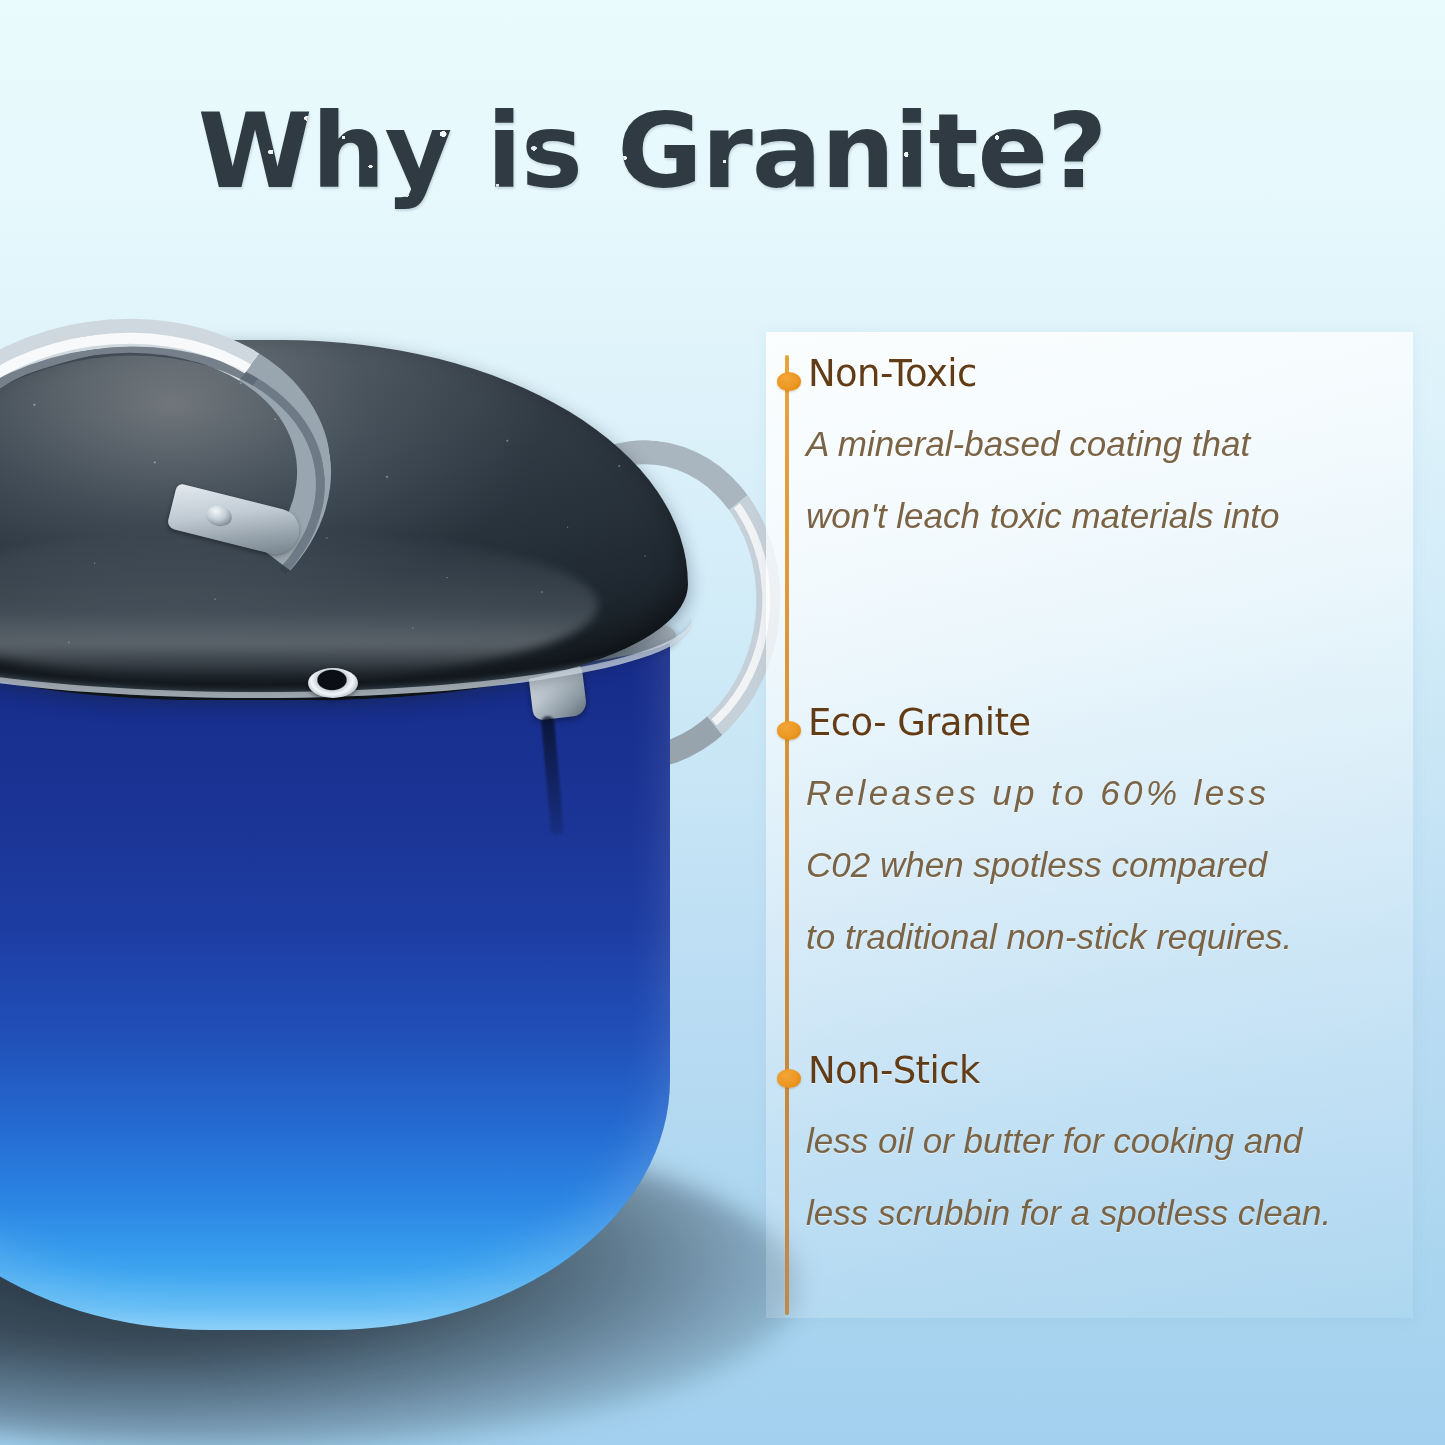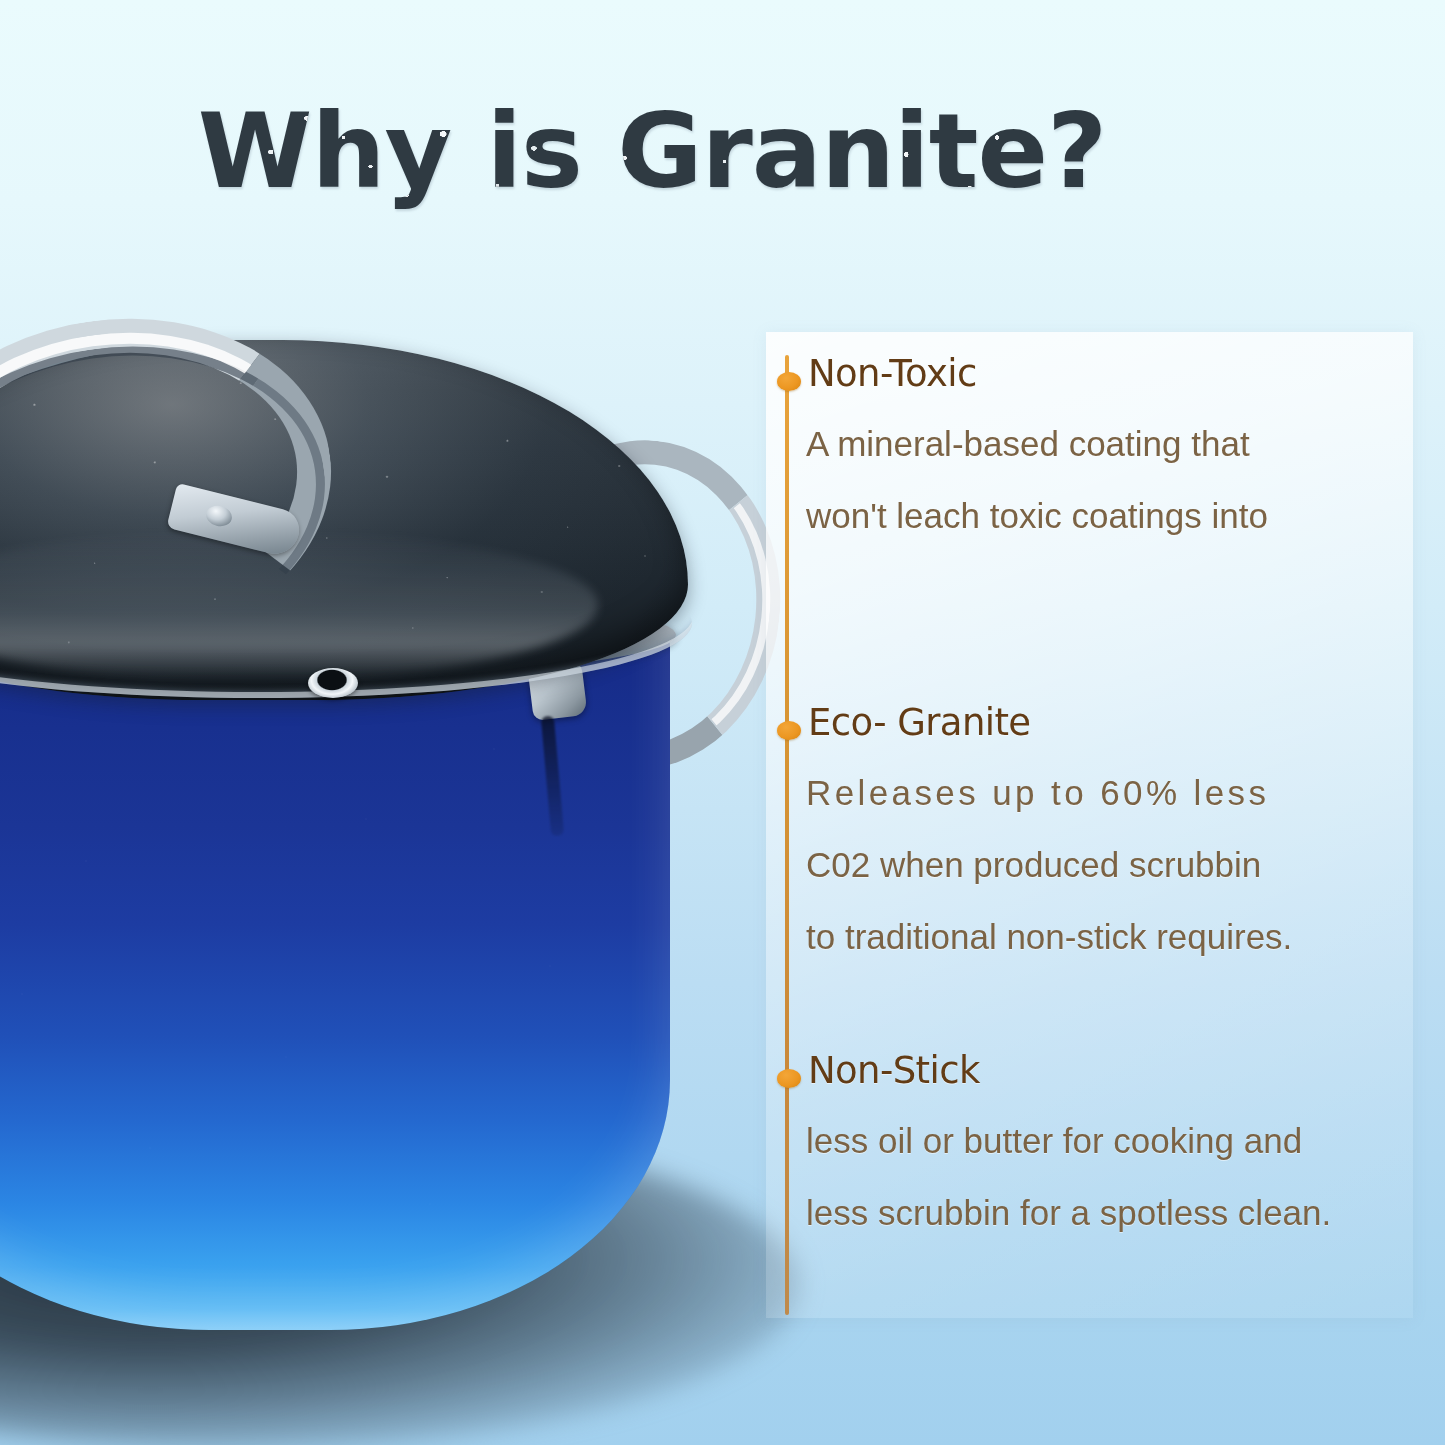--- a/index.html
+++ b/index.html
@@ -483,20 +483,21 @@
     position: absolute;
     left: 40px;
     top: 56px;
     width: 600px;
     font-family: "Liberation Sans", sans-serif;
     font-size: 35px;
     font-weight: 400;
     line-height: 72px;
     color: #7b6345;
     text-shadow: 0 1px 0 rgba(255,255,255,0.50);
+    font-style: italic;
   }
   .feat-body .ln {
     display: block;
     white-space: nowrap;
   }
   .feat-body .ln.wide {
     letter-spacing: 3.4px;
   }
 
   .f1 { top: 352px; }
@@ -537,30 +538,30 @@
   </div>
 
   <div class="panel"></div>
   <div class="timeline"></div>
 
   <div class="feature f1">
     <span class="bullet-dot"></span>
     <div class="feat-heading">Non-Toxic</div>
     <div class="feat-body">
       <span class="ln">A mineral-based coating that</span>
-      <span class="ln">won't leach toxic coatings into</span>
+      <span class="ln">won't leach toxic materials into</span>
     </div>
   </div>
 
   <div class="feature f2">
     <span class="bullet-dot"></span>
     <div class="feat-heading">Eco- Granite</div>
     <div class="feat-body">
       <span class="ln wide">Releases up to 60% less</span>
-      <span class="ln">C02 when produced scrubbin</span>
+      <span class="ln">C02 when spotless compared</span>
       <span class="ln">to traditional non-stick requires.</span>
     </div>
   </div>
 
   <div class="feature f3">
     <span class="bullet-dot"></span>
     <div class="feat-heading">Non-Stick</div>
     <div class="feat-body">
       <span class="ln">less oil or butter for cooking and</span>
       <span class="ln">less scrubbin for a spotless clean.</span>

